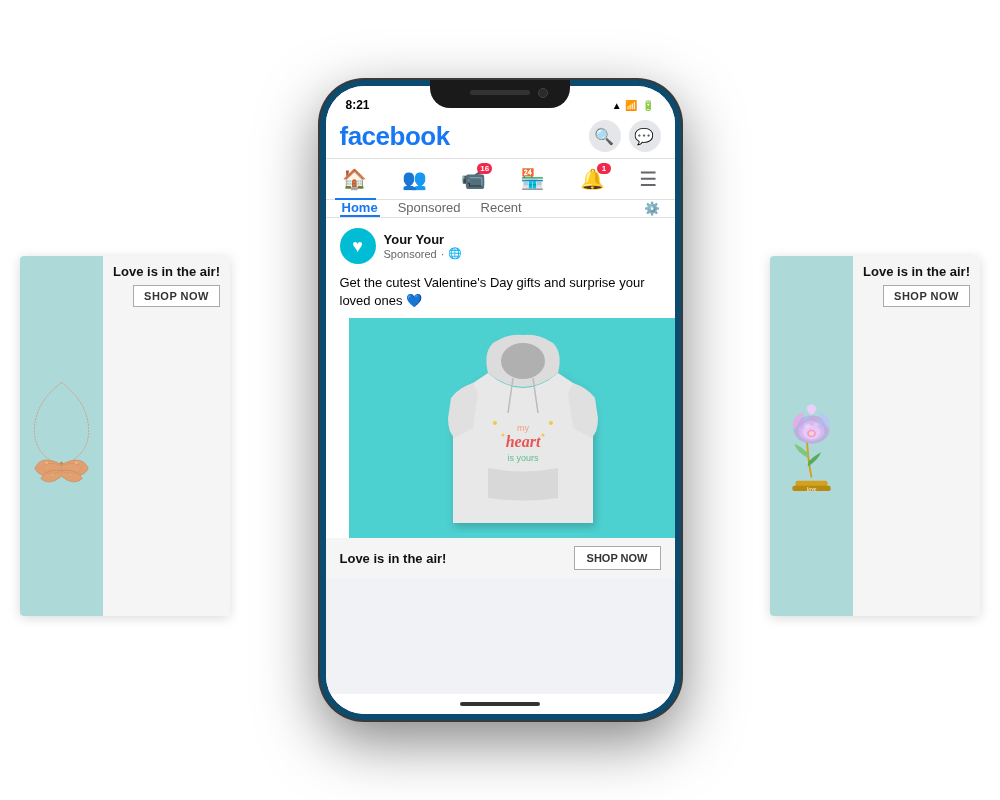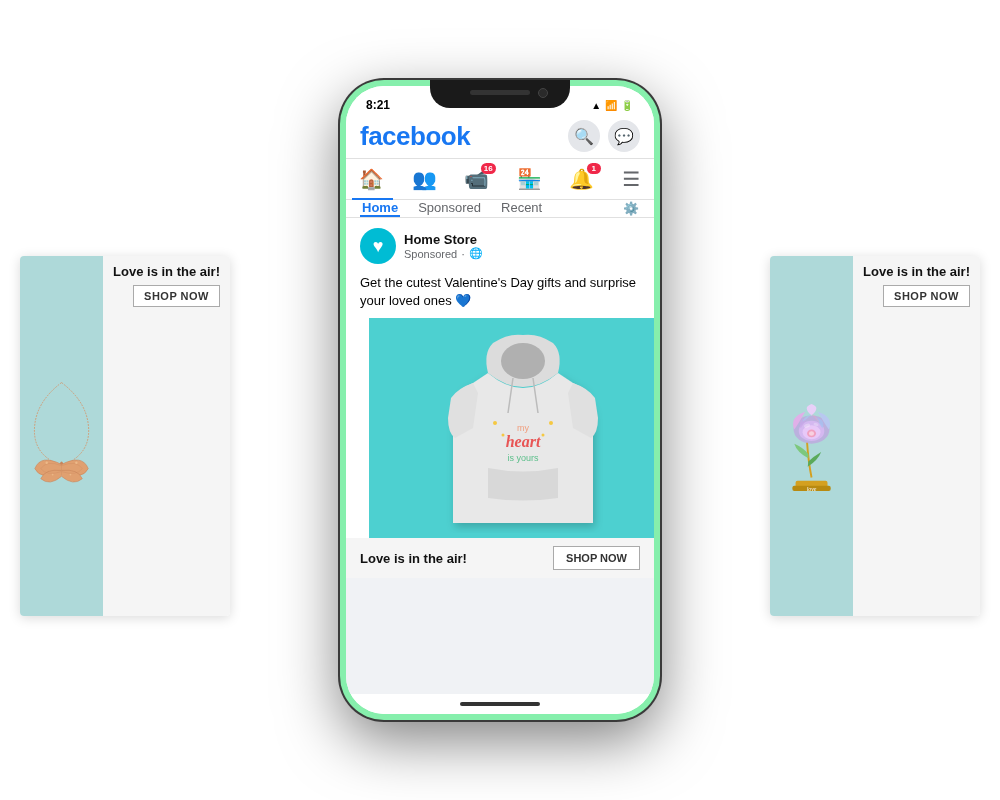--- a/index.html
+++ b/index.html
@@ -69,23 +69,23 @@
       font-size: 11px;
       font-weight: 700;
       color: #333;
       cursor: pointer;
       letter-spacing: 0.5px;
     }
 
     
     .phone {
       position: relative;
-      width: 320px;
+      width: 361px;
       height: 640px;
-      background: #86efac;
+      background: #0c4a6e;
       border-radius: 44px;
       box-shadow: 0 0 0 2px #3a3a3a, 0 20px 60px rgba(0,0,0,0.5);
       z-index: 2;
       overflow: hidden;
       display: flex;
       flex-direction: column;
       align-items: center;
     }
 
     .phone-notch {
@@ -444,21 +444,21 @@
       </div>
 
       <div class="fb-feed">
 
         <div class="ad-card">
           <div class="ad-header">
             <div class="ad-avatar">
               <span>♥</span>
             </div>
             <div class="ad-meta">
-              <span class="ad-store-name">Home Store</span>
+              <span class="ad-store-name">Your Your</span>
               <span class="ad-sponsored">
                 <span>Sponsored</span>
                 <span>·</span>
                 <span style="font-size:11px;">🌐</span>
               </span>
             </div>
           </div>
 
           <div class="ad-text">Get the cutest Valentine's Day gifts and surprise your loved ones 💙</div>
 

